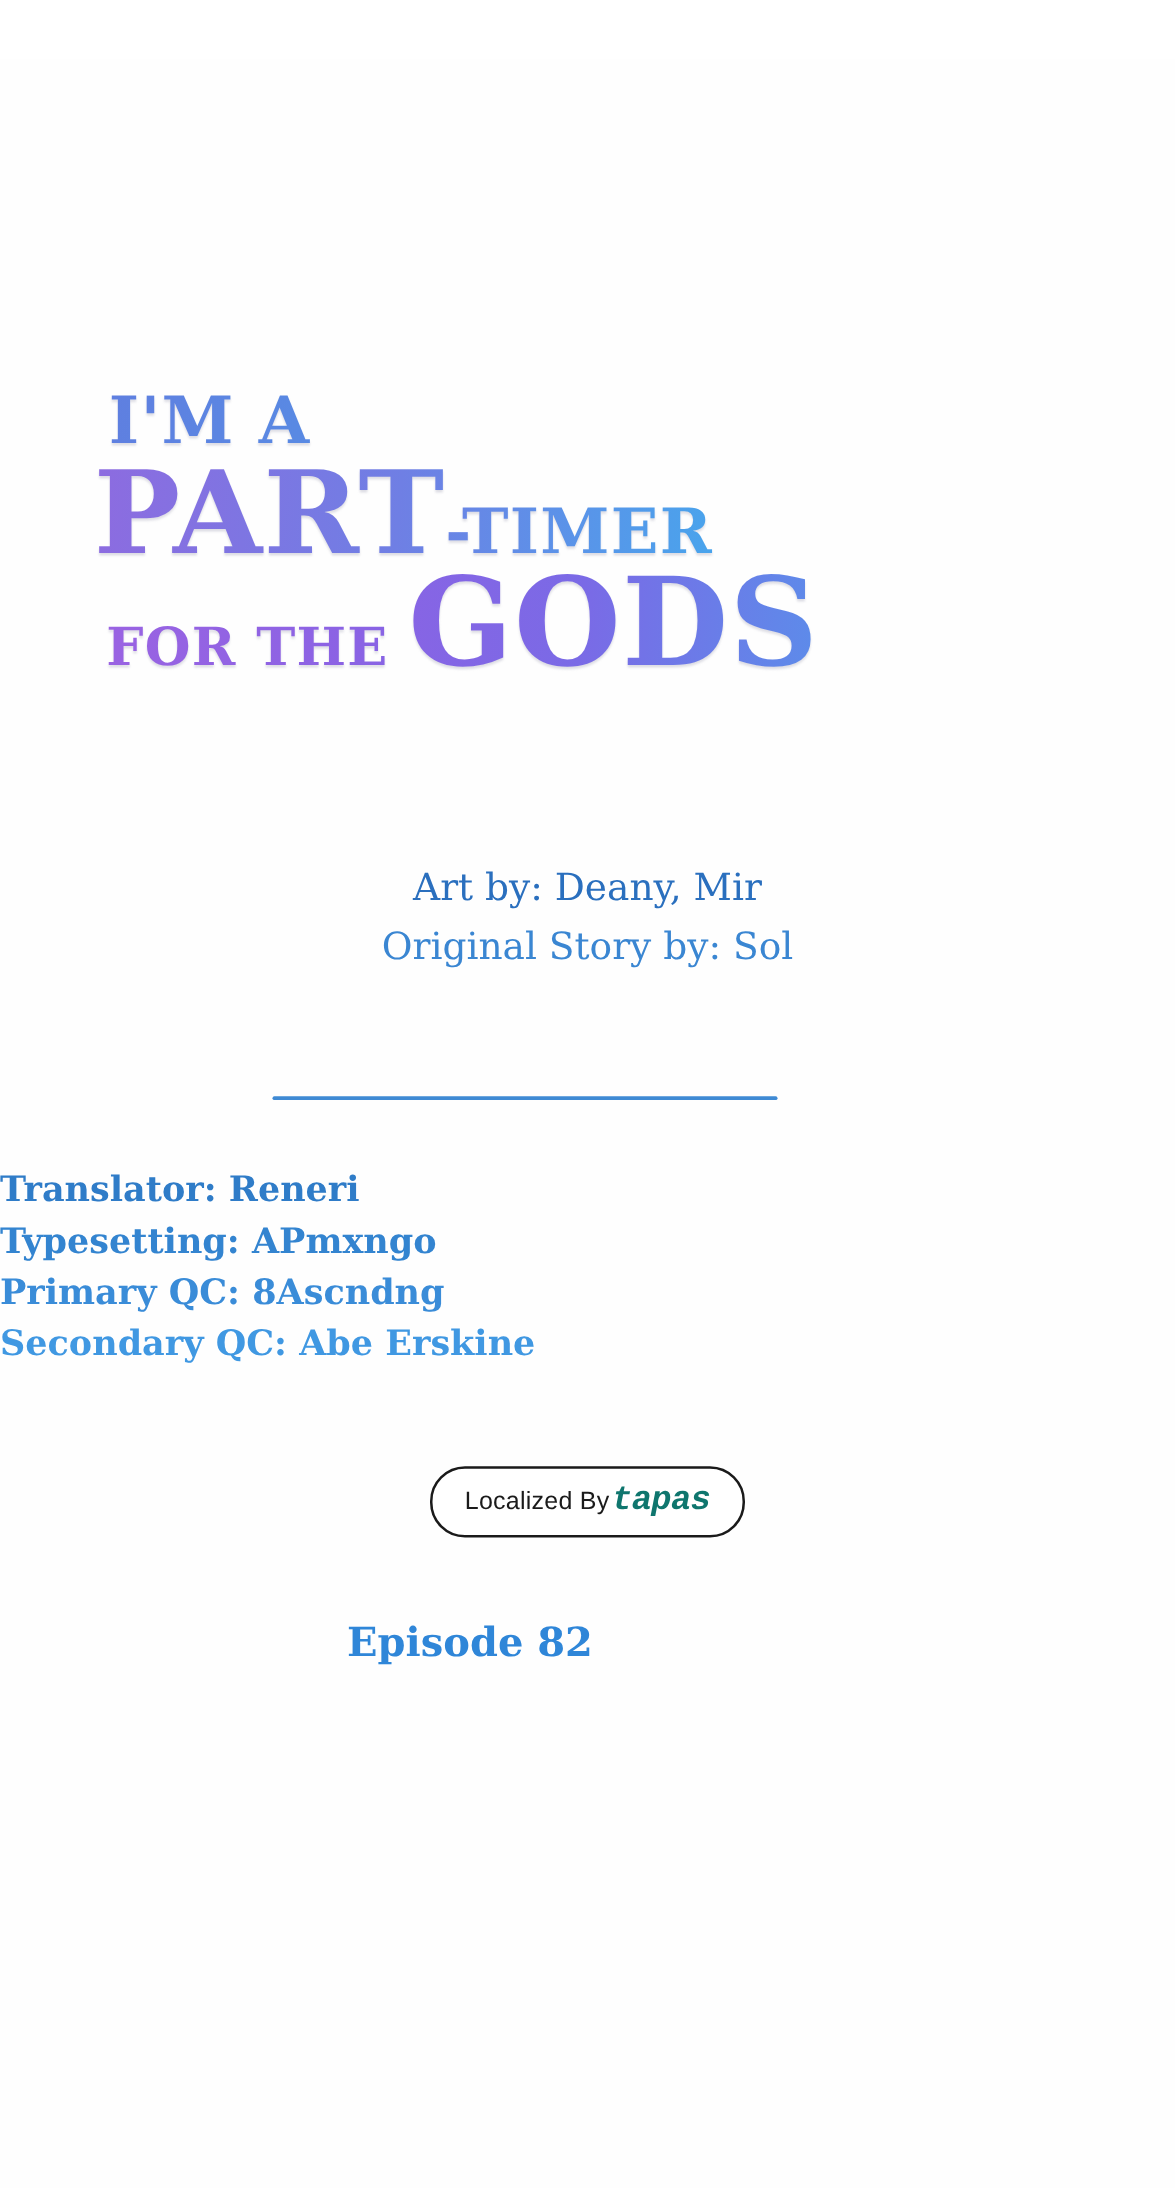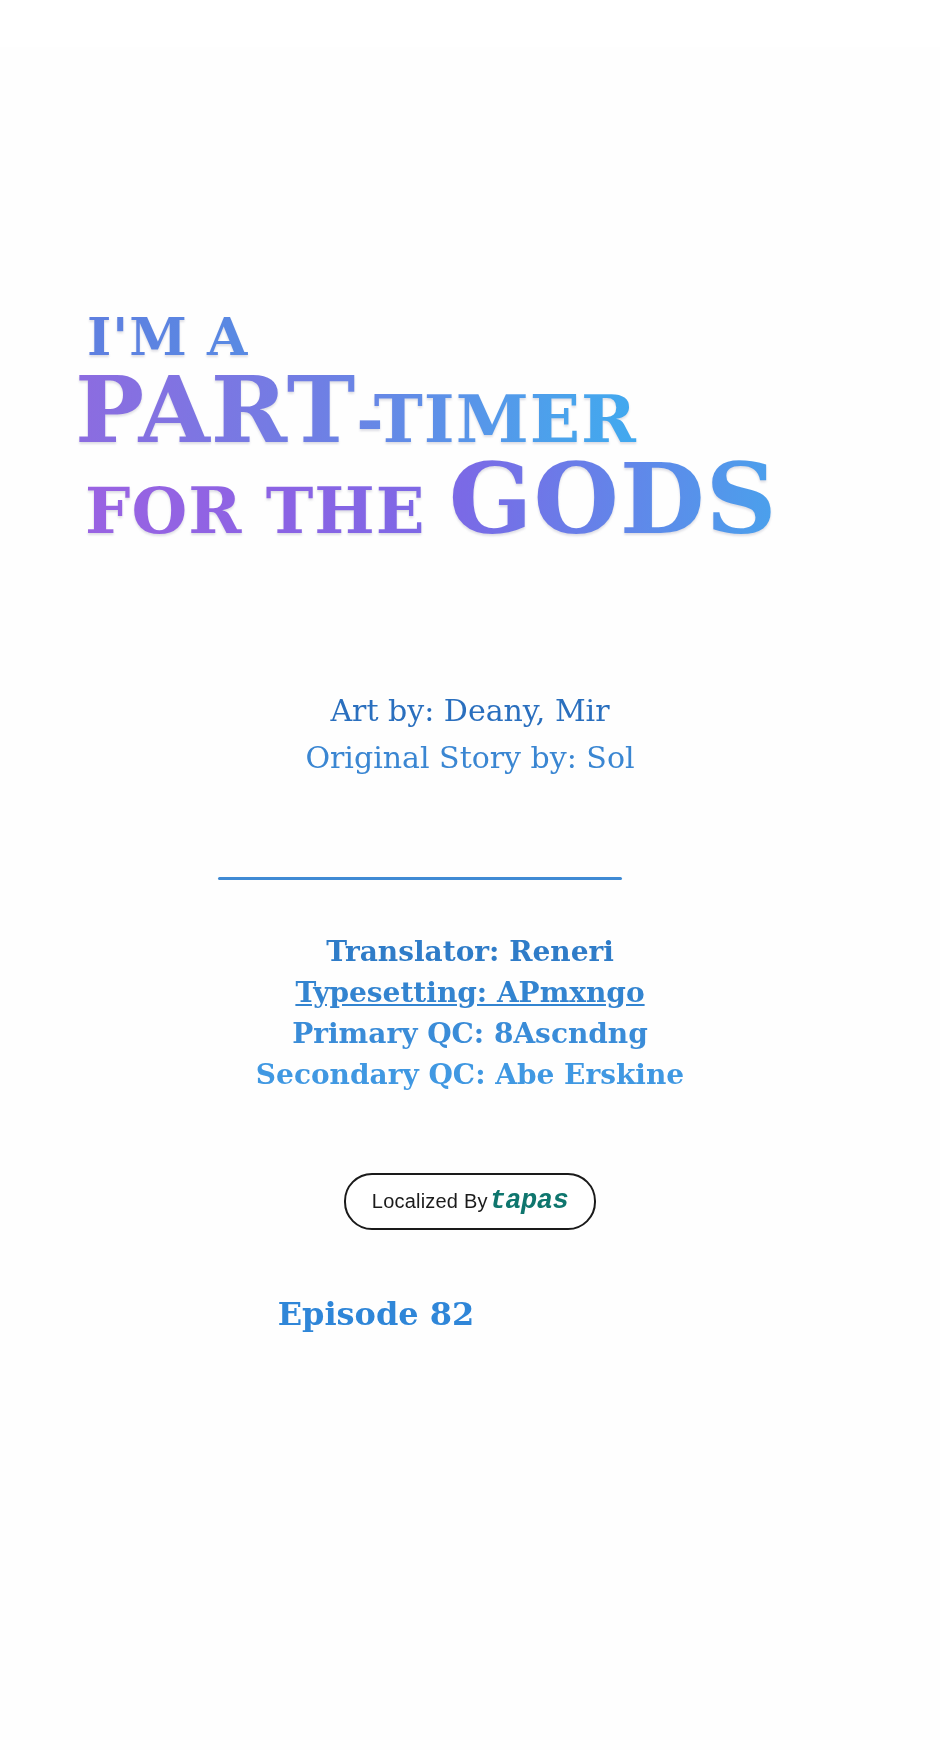--- a/index.html
+++ b/index.html
@@ -51,31 +51,31 @@
     background-image: linear-gradient(100deg, #5f7fe0 0%, #4f9ae8 60%, #35a9f0 100%);
     margin-left: 12px;
   }
 
   .title-2 {
     font-size: 92px;
     background-image: linear-gradient(95deg, #8d6be0 0%, #6f7fe4 35%, #4aa3ec 70%, #2fb4f5 100%);
     margin-top: 2px;
   }
   .title-2 .small {
-    font-size: 66px;
+    font-size: 50px;
   }
 
   .title-3 {
     font-size: 86px;
     background-image: linear-gradient(95deg, #9a63e2 0%, #8a63e4 30%, #7a6ae6 55%, #4aa1ec 100%);
     margin-top: -4px;
     margin-left: 10px;
   }
   .title-3 .small {
-    font-size: 64px;
+    font-size: 42px;
   }
   .title-3 .big {
     font-size: 98px;
   }
 
   
   .credits-main {
     position: absolute;
     top: 640px;
     left: 0;
@@ -99,28 +99,28 @@
     height: 3px;
     background: #3f8ad4;
     border-radius: 2px;
   }
 
   .credits-team {
     position: absolute;
     top: 884px;
     left: 0;
     width: 940px;
-    text-align: center;
+    text-align: left;
     font-family: "DejaVu Serif", serif;
     font-weight: bold;
     font-size: 28px;
     line-height: 1.47;
   }
   .credits-team .t1 { color: #2f7cc8; }
-  .credits-team .t2 { color: #3384d0; text-decoration: underline; }
+  .credits-team .t2 { color: #3384d0; }
   .credits-team .t3 { color: #3a8cd8; }
   .credits-team .t4 { color: #4098e2; }
 
   
   .badge-wrap {
     position: absolute;
     top: 1126px;
     left: 0;
     width: 940px;
     display: flex;

